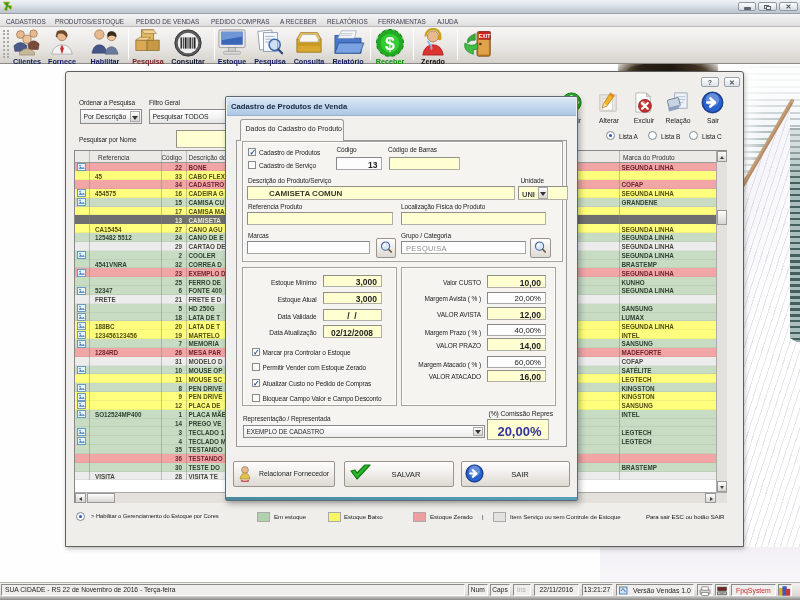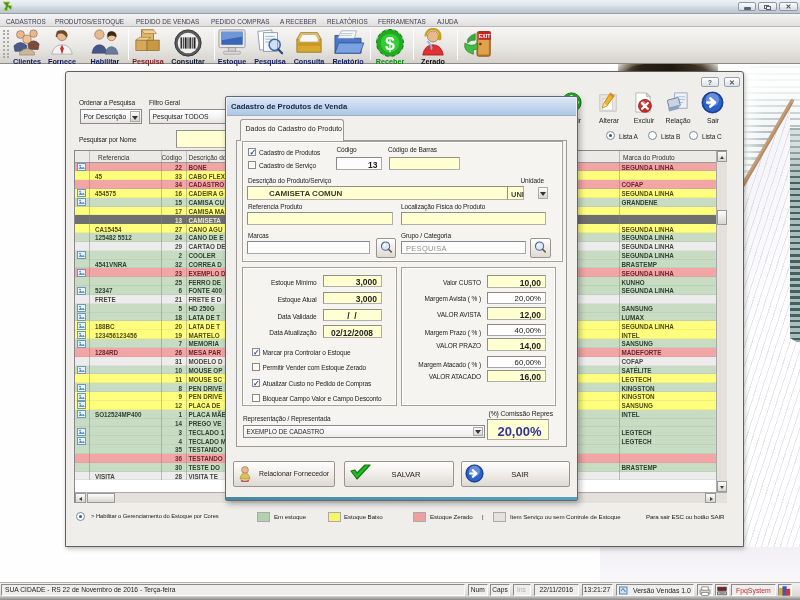--- a/index.html
+++ b/index.html
@@ -628,21 +628,21 @@
 <div class="wf" style="left:335.5px;top:157px;width:46px;height:13px;">
     <div class="ab" style="right:3px;top:1.5px;font-size:8.5px;font-weight:bold;color:#222;">13</div>
   </div>
 <div class="lbl" style="left:388px;top:146px;">Código de Barras</div>
 <div class="yf" style="left:388.5px;top:157px;width:71px;height:13px;"></div>
 <div class="lbl" style="left:248px;top:177px;">Descrição do Produto/Serviço</div>
 <div class="lbl" style="left:520.5px;top:177px;">Unidade</div>
 <div class="yf" style="left:247px;top:186px;width:268px;height:13.5px;">
     <div class="ab" style="left:12px;top:2px;font-size:8px;font-weight:bold;color:#3a3a28;margin-left:9px;">CAMISETA COMUN</div>
   </div>
-<div class="yf" style="left:507px;top:186px;width:17px;height:13.5px;">
+<div class="yf" style="left:518px;top:186px;width:50px;height:13.5px;">
     <div class="ab" style="left:3px;top:2.5px;font-size:7.5px;font-weight:bold;color:#444;">UNI</div>
   </div>
 <div class="ab" style="left:538px;top:187px;width:10px;height:11.5px;background:linear-gradient(180deg,#fdfdfd,#d8d5d0);border:1px solid #aaa;"></div>
 <div class="arw" style="left:540px;top:191.5px;"></div>
 <div class="lbl" style="left:248px;top:202.5px;">Referencia Produto</div>
 <div class="yf" style="left:246.5px;top:212px;width:146px;height:12.5px;"></div>
 <div class="lbl" style="left:401px;top:202.5px;">Localização Física do Produto</div>
 <div class="yf" style="left:401px;top:212px;width:144.5px;height:12.5px;"></div>
 <div class="lbl" style="left:248px;top:232px;">Marcas</div>
 <div class="wf" style="left:246.5px;top:240.5px;width:123.5px;height:13.5px;"></div>

